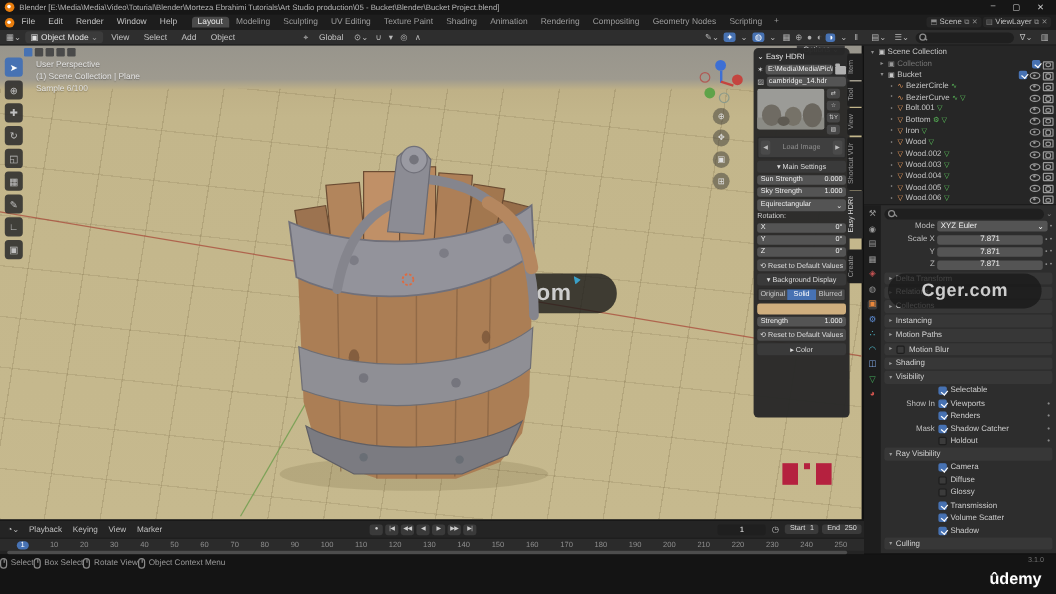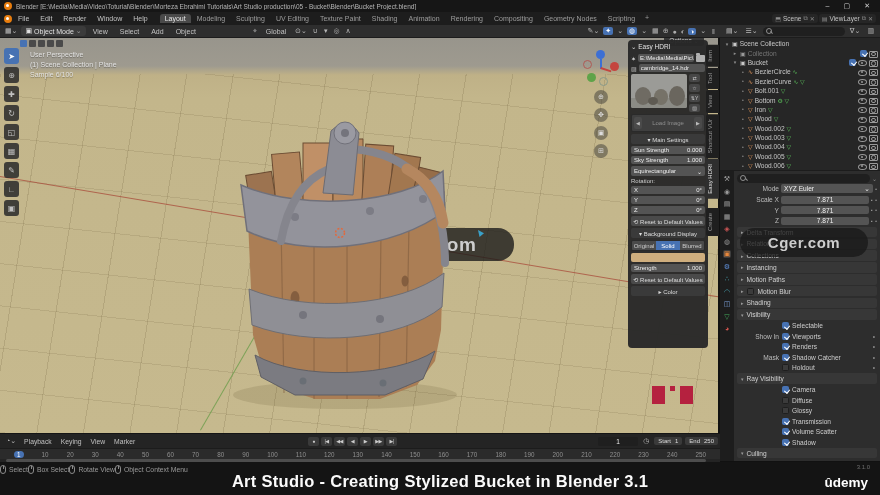--- a/index.html
+++ b/index.html
@@ -961,15 +961,14 @@
         <span>Rotate View</span>
       </span>
 
       <span class="hint">
         <span class="mouse"></span>
         <span>Object Context Menu</span>
       </span>
 
   </div>
   <div class="f-ver">3.1.0</div>
-  <div class="f-title">Art Studio - Creating Stylized Bucket in Blender 3.1</div>
   <div class="f-brand">ûdemy</div>
 </div>
 
 </body></html>

